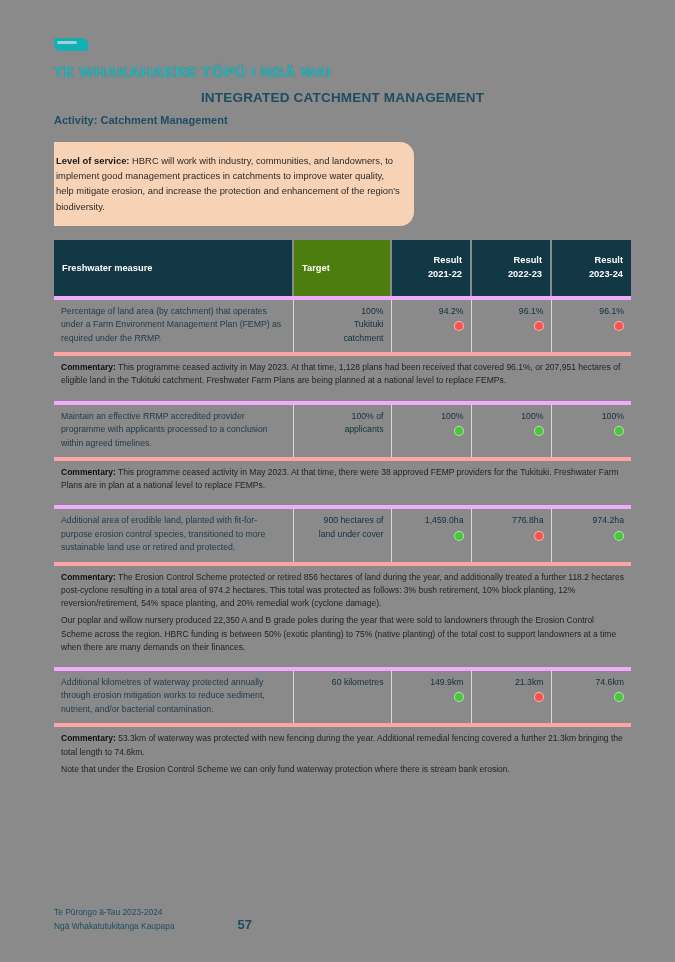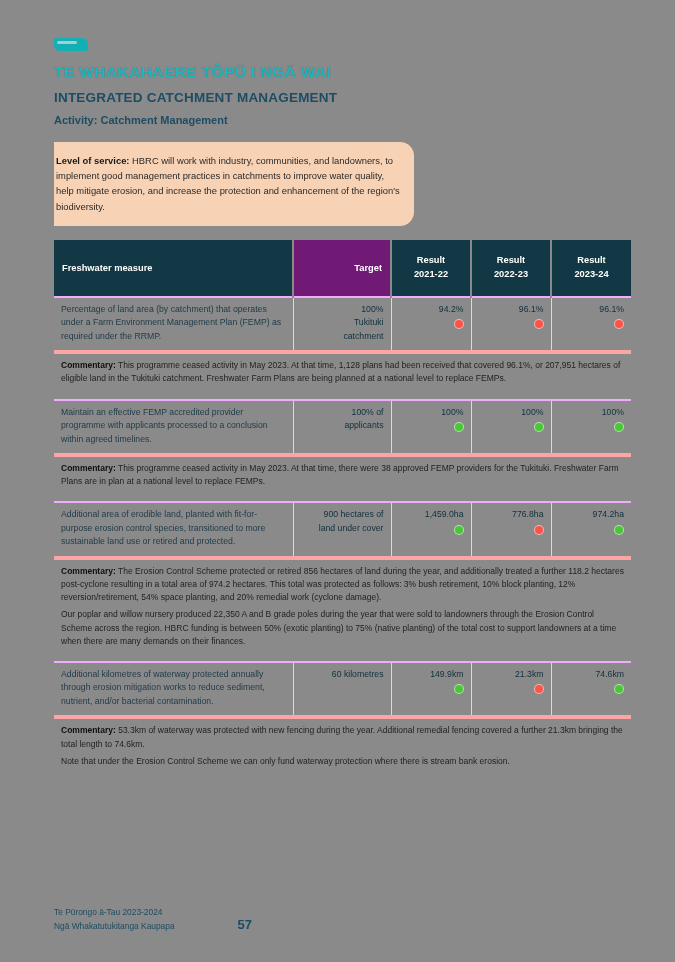--- a/index.html
+++ b/index.html
@@ -59,20 +59,21 @@
     color: #1fb6bd;
     margin: 0 0 9px 8px;
     text-shadow: 0 0 1px rgba(0,0,0,.35);
   }
   .title-en {
     font-size: 13.5px;
     font-weight: bold;
     letter-spacing: .2px;
     color: #1d4c63;
     margin: 0 0 9px 8px;
+    text-align: center;
   }
   .title-activity {
     font-size: 11px;
     font-weight: bold;
     color: #1d4c63;
     margin: 0 0 16px 8px;
   }
 
   
   .los {
@@ -108,33 +109,33 @@
     color: #ffffff;
     font-size: 9.3px;
     font-weight: bold;
     padding: 14px 8px;
     vertical-align: middle;
     border-right: 2px solid #8a8a8a;
   }
   thead th:last-child { border-right: none; }
   th.measure-h { text-align: left; }
   th.target-h {
-    background: #701a75;
-    text-align: right;
-  }
-  th.res-h { text-align: center; line-height: 1.5; }
+    background: #4d7c0f;
+    text-align: left;
+  }
+  th.res-h { text-align: right; line-height: 1.5; }
 
   tbody td {
     background: #8a8a8a;
     vertical-align: top;
     font-size: 8.7px;
     line-height: 1.55;
     padding: 5px 7px 7px 7px;
     border-right: 1px solid #d9d9d9;
-    border-top: 2px solid #f0abfc;
+    border-top: 4px solid #f0abfc;
   }
   tbody td:last-child { border-right: none; }
   td.measure { text-align: left; color: #1e3a47; }
   td.target, td.res {
     text-align: right;
     font-weight: normal;
     color: #10303d;
   }
   td.res .val { display: block; margin-bottom: 3px; }
   .dot {
@@ -233,21 +234,21 @@
           </tr>
           <tr class="commentary">
             <td colspan="5">
               <p><b>Commentary:</b> This programme ceased activity in May 2023. At that time, 1,128 plans had been received that covered 96.1%, or 207,951 hectares of eligible land in the Tukituki catchment. Freshwater Farm Plans are being planned at a national level to replace FEMPs.</p>
             </td>
           </tr>
           <tr class="spacer-plain">
             <td colspan="5"></td>
           </tr>
           <tr>
-            <td class="measure">Maintain an effective FEMP accredited provider programme with applicants processed to a conclusion within agreed timelines.</td>
+            <td class="measure">Maintain an effective RRMP accredited provider programme with applicants processed to a conclusion within agreed timelines.</td>
             <td class="target">100% of<br>applicants</td>
             <td class="res"><span class="val">100%</span><span class="dot green"></span></td>
             <td class="res"><span class="val">100%</span><span class="dot green"></span></td>
             <td class="res"><span class="val">100%</span><span class="dot green"></span></td>
           </tr>
           <tr class="commentary">
             <td colspan="5">
               <p><b>Commentary:</b> This programme ceased activity in May 2023. At that time, there were 38 approved FEMP providers for the Tukituki. Freshwater Farm Plans are in plan at a national level to replace FEMPs.</p>
             </td>
           </tr>

